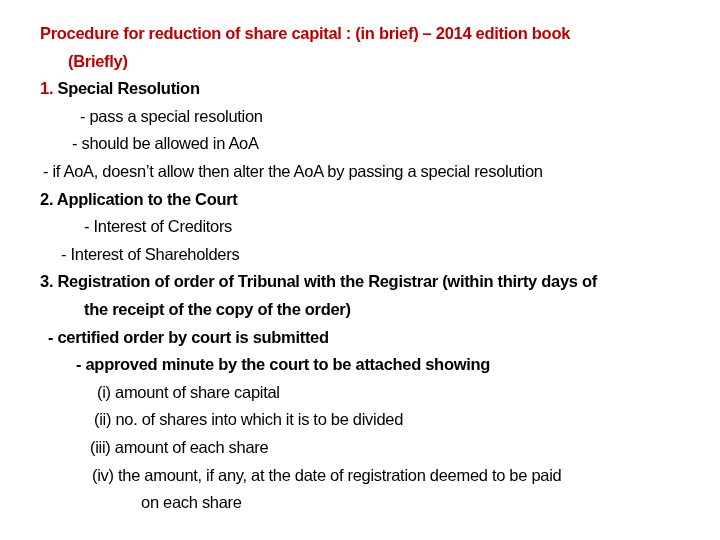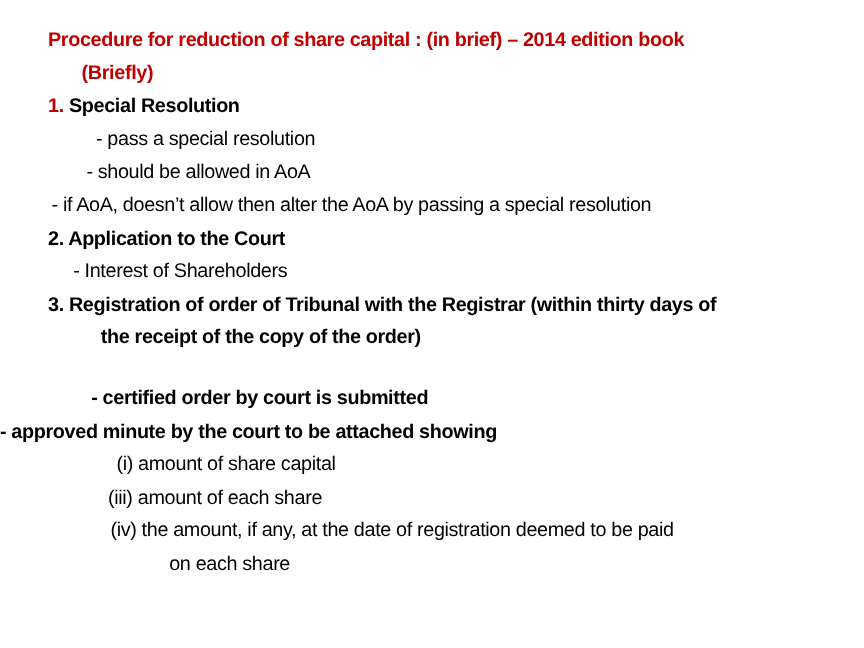--- a/index.html
+++ b/index.html
@@ -40,23 +40,25 @@
 
 <div class="slide" style="background: rgb(255, 255, 255);">
   <div class="text-block" id="lines-container">
       <div class="line" style="padding-left: 40px;"><span class="b red">Procedure for reduction of share capital : (in brief) – 2014 edition book</span></div>
       <div class="line" style="padding-left: 68px;"><span class="b red">(Briefly)</span></div>
       <div class="line" style="padding-left: 40px;"><span class="b red">1.</span><span class="b"> Special Resolution</span></div>
       <div class="line" style="padding-left: 80px;"><span>- pass a special resolution</span></div>
       <div class="line" style="padding-left: 72px;"><span>- should be allowed in AoA</span></div>
       <div class="line" style="padding-left: 43px;"><span>- if AoA, doesn’t allow then alter the AoA by passing a special resolution</span></div>
       <div class="line" style="padding-left: 40px;"><span class="b">2. Application to the Court</span></div>
+      <div class="line" style="padding-left: 84px;"><span>- Interest of Creditors</span></div>
       <div class="line" style="padding-left: 61px;"><span>- Interest of Shareholders</span></div>
       <div class="line" style="padding-left: 40px;"><span class="b">3. Registration of order of Tribunal with the Registrar (within thirty days of</span></div>
       <div class="line" style="padding-left: 84px;"><span class="b">the receipt of the copy of the order)</span></div>
-      <div class="line" style="padding-left: 76px; margin-top: 23px;"><span class="b">- certified order by court is submitted</span></div>
-      <div class="line" style=""><span class="b">- approved minute by the court to be attached showing</span></div>
+      <div class="line" style="padding-left: 48px;"><span class="b">- certified order by court is submitted</span></div>
+      <div class="line" style="padding-left: 76px;"><span class="b">- approved minute by the court to be attached showing</span></div>
       <div class="line" style="padding-left: 97px;"><span>(i) amount of share capital</span></div>
+      <div class="line" style="padding-left: 94px;"><span>(ii) no. of shares into which it is to be divided</span></div>
       <div class="line" style="padding-left: 90px;"><span>(iii) amount of each share</span></div>
       <div class="line" style="padding-left: 92px;"><span>(iv) the amount, if any, at the date of registration deemed to be paid</span></div>
       <div class="line" style="padding-left: 113px; margin-left: 28px;"><span>on each share</span></div>
     </div>
 </div>
 
 </body></html>

